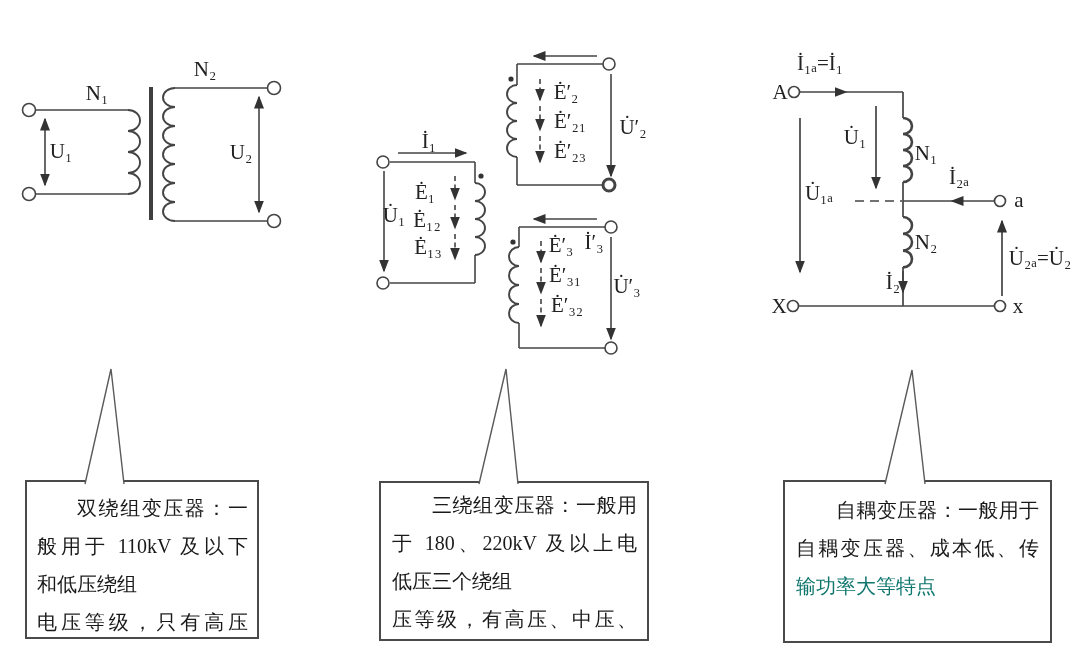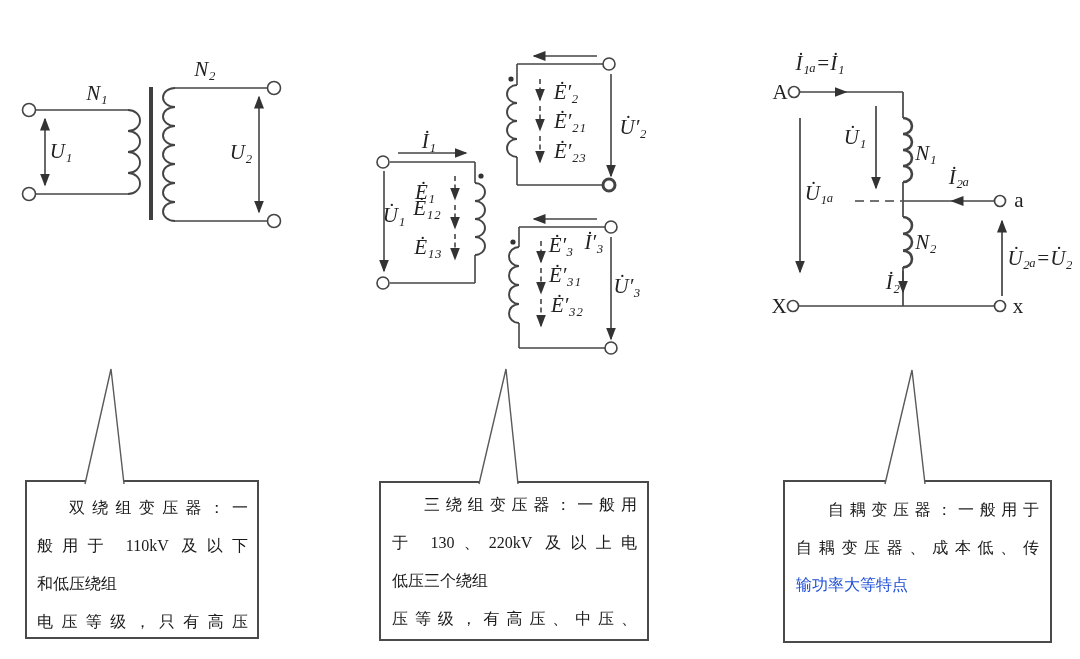--- a/index.html
+++ b/index.html
@@ -3,31 +3,31 @@
 <meta charset="utf-8">
 <style>
   html,body{margin:0;padding:0;background:#fff;}
   .stage{
     position:relative;width:1080px;height:659px;background:#fff;overflow:hidden;
     font-family:"Liberation Serif","DejaVu Serif",serif;color:#1c1c1c;
   }
   .stage svg{position:absolute;left:0;top:0;}
   .lbl{
     position:absolute;transform:translate(-50%,-50%);
-    font-style:italic;font-size:21px;color:#222;white-space:nowrap;line-height:1;
+    font-size:21px;color:#222;white-space:nowrap;line-height:1;
   }
   .lbl.rm{font-style:normal;}
-  .callout-text{position:absolute;font-size:16px;color:#1a1a1a;}
+  .callout-text{position:absolute;font-size:20px;color:#1a1a1a;}
   .cl-line{
     text-align:justify;text-align-last:justify;text-justify:inter-character;
     line-height:38px;height:38px;overflow:hidden;
   }
   .cl-line.first{text-indent:2em;}
   .cl-line.last{text-align-last:left;}
-  .cl-line.dim{color:#1d4ed8;font-family:Liberation Mono, monospace;}
+  .cl-line.dim{color:#0f766e;}
 </style>
 </head>
 <body>
 
 <div class="stage">
 
 <svg width="1080" height="659" viewBox="0 0 1080 659">
   <defs>
     <marker id="ah" markerUnits="userSpaceOnUse" markerWidth="13" markerHeight="10" refX="11.5" refY="5" orient="auto-start-reverse">
       <path d="M0 0 L13 5 L0 10 Z" fill="#333"></path>
@@ -134,21 +134,21 @@
 </svg>
 
 <span class="lbl" style="left:97px;top:93px">N₁</span>
 <span class="lbl" style="left:205px;top:69px">N₂</span>
 <span class="lbl" style="left:61px;top:151px">U₁</span>
 <span class="lbl" style="left:241px;top:152px">U₂</span>
 
 <span class="lbl" style="left:429px;top:141px">İ₁</span>
 <span class="lbl" style="left:394px;top:215px">U̇₁</span>
 <span class="lbl" style="left:425px;top:192px">Ė₁</span>
-<span class="lbl" style="left:427px;top:208px">Ė₁₂</span>
+<span class="lbl" style="left:427px;top:220px">Ė₁₂</span>
 <span class="lbl" style="left:428px;top:247px">Ė₁₃</span>
 <span class="lbl" style="left:566px;top:92px">Ė′₂</span>
 <span class="lbl" style="left:570px;top:121px">Ė′₂₁</span>
 <span class="lbl" style="left:570px;top:151px">Ė′₂₃</span>
 <span class="lbl" style="left:633px;top:127px">U̇′₂</span>
 <span class="lbl" style="left:561px;top:245px">Ė′₃</span>
 <span class="lbl" style="left:594px;top:242px">İ′₃</span>
 <span class="lbl" style="left:565px;top:275px">Ė′₃₁</span>
 <span class="lbl" style="left:567px;top:305px">Ė′₃₂</span>
 <span class="lbl" style="left:627px;top:286px">U̇′₃</span>
@@ -168,21 +168,21 @@
 
 <div class="callout-text" style="left:37px;top:489px;width:211px">
   <div class="cl-line first">双绕组变压器：一</div>
   <div class="cl-line">般用于 110kV 及以下</div>
   <div class="cl-line last">和低压绕组</div>
   <div class="cl-line">电压等级，只有高压</div>
 </div>
 
 <div class="callout-text" style="left:392px;top:486px;width:245px">
   <div class="cl-line first">三绕组变压器：一般用</div>
-  <div class="cl-line">于 130、220kV 及以上电</div>
+  <div class="cl-line">于 180、220kV 及以上电</div>
   <div class="cl-line last">低压三个绕组</div>
   <div class="cl-line">压等级，有高压、中压、</div>
 </div>
 
 <div class="callout-text" style="left:796px;top:491px;width:243px">
   <div class="cl-line first">自耦变压器：一般用于</div>
   <div class="cl-line">自耦变压器、成本低、传</div>
   <div class="cl-line last dim">输功率大等特点</div>
 </div>
 

